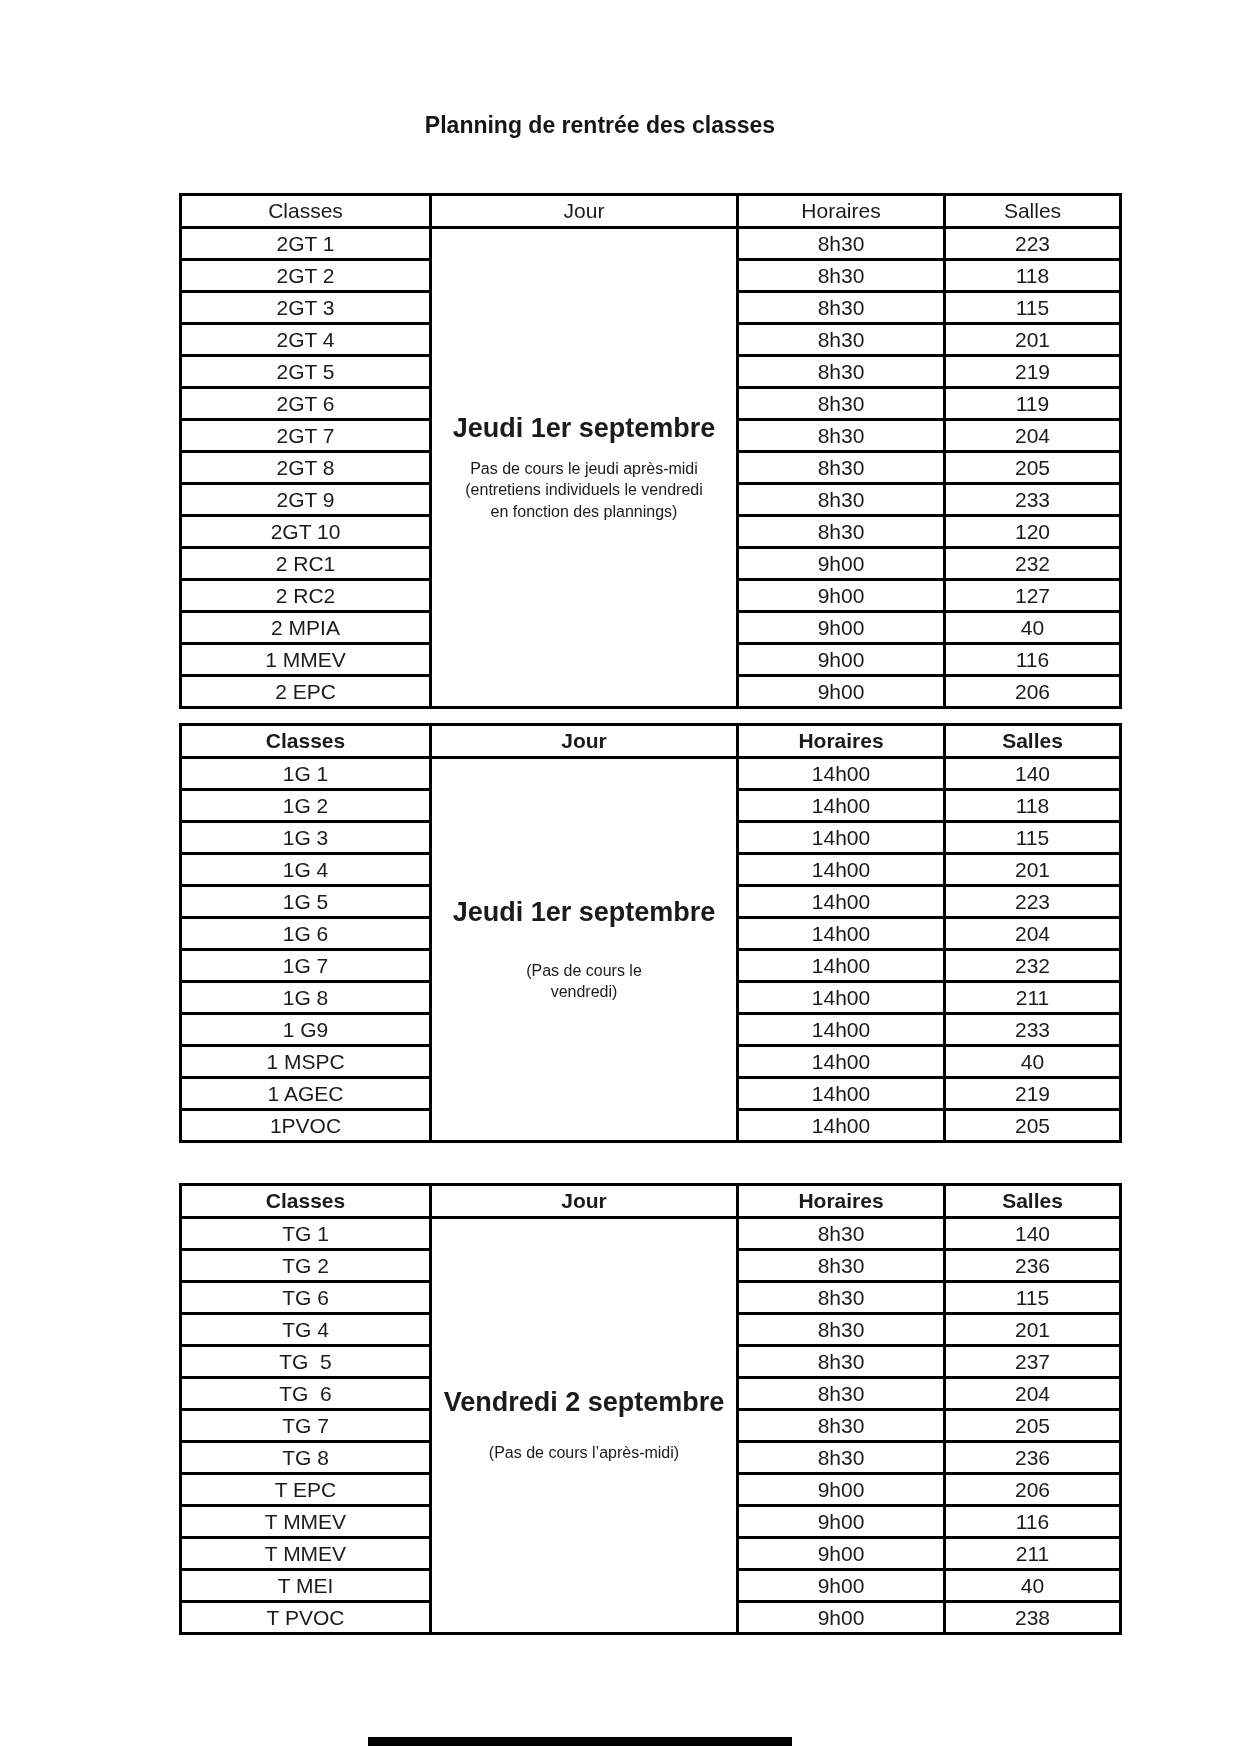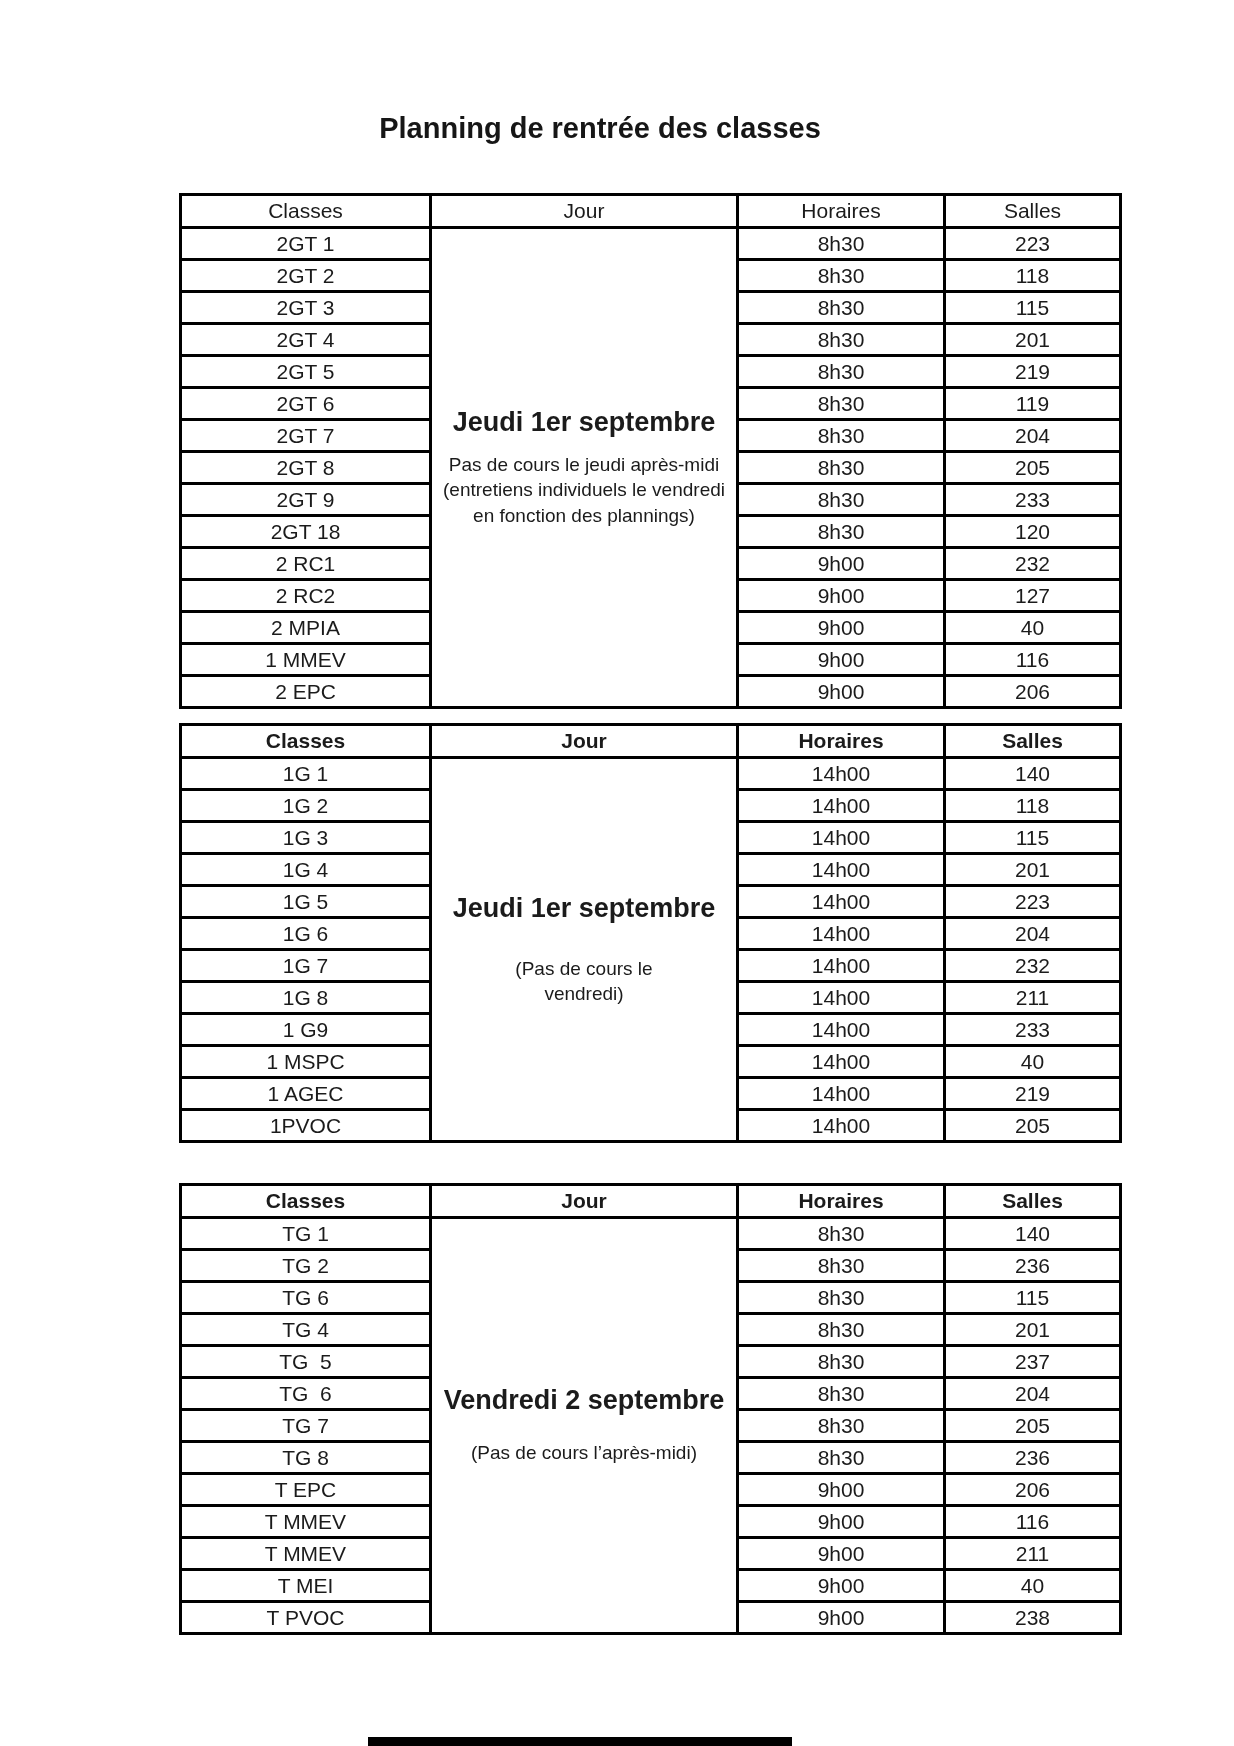--- a/index.html
+++ b/index.html
@@ -1,20 +1,20 @@
 <!DOCTYPE html>
 <html><head>
 <meta charset="utf-8">
 <style>
   html,body{margin:0;padding:0;background:#ffffff;}
   body{font-family:"Liberation Sans", sans-serif; color:#111; width:1234px; height:1746px; position:relative; overflow:hidden;}
 
   .page-title{
     position:absolute; top:112px; left:0; width:1200px;
-    text-align:center; font-size:29px; font-weight:bold; color:#161616;
+    text-align:center; font-size:23px; font-weight:bold; color:#161616;
     letter-spacing:0;
   }
 
   table.sched{
     position:absolute; left:179px;
     border-collapse:collapse; table-layout:fixed; width:940px;
     font-size:21px; color:#1b1b1b;
   }
   table.sched td, table.sched th{
     border:3px solid #000; text-align:center; vertical-align:middle;
@@ -24,21 +24,21 @@
   table.sched td{height:29px;}
   table[data-table="0"]{top:193px;}
   table[data-table="1"]{top:723px;}
   table[data-table="2"]{top:1183px;}
   table[data-table="0"] th{font-weight:400;}
   table[data-table="1"] th, table[data-table="2"] th{font-weight:700;}
 
   td.class-cell{white-space:pre;}
   td.jour-cell{vertical-align:middle;}
   .jour-date{font-weight:bold; font-size:27px; margin-bottom:14px;}
-  .jour-note{font-size:19px; line-height:1.32; white-space:pre-line;}
+  .jour-note{font-size:16px; line-height:1.32; white-space:pre-line;}
   table[data-table="1"] .jour-date{margin-bottom:32px;}
   table[data-table="2"] .jour-date{margin-bottom:24px;}
 
   .bottom-bar{
     position:absolute; left:368px; top:1737px; width:424px; height:9px;
     background:#000;
   }
 </style>
 </head>
 <body>
@@ -106,21 +106,21 @@
         <td class="class-cell">2GT 8</td>
         <td class="horaire-cell">8h30</td>
         <td class="salle-cell">205</td>
       </tr>
       <tr>
         <td class="class-cell">2GT 9</td>
         <td class="horaire-cell">8h30</td>
         <td class="salle-cell">233</td>
       </tr>
       <tr>
-        <td class="class-cell">2GT 18</td>
+        <td class="class-cell">2GT 10</td>
         <td class="horaire-cell">8h30</td>
         <td class="salle-cell">120</td>
       </tr>
       <tr>
         <td class="class-cell">2 RC1</td>
         <td class="horaire-cell">9h00</td>
         <td class="salle-cell">232</td>
       </tr>
       <tr>
         <td class="class-cell">2 RC2</td>

